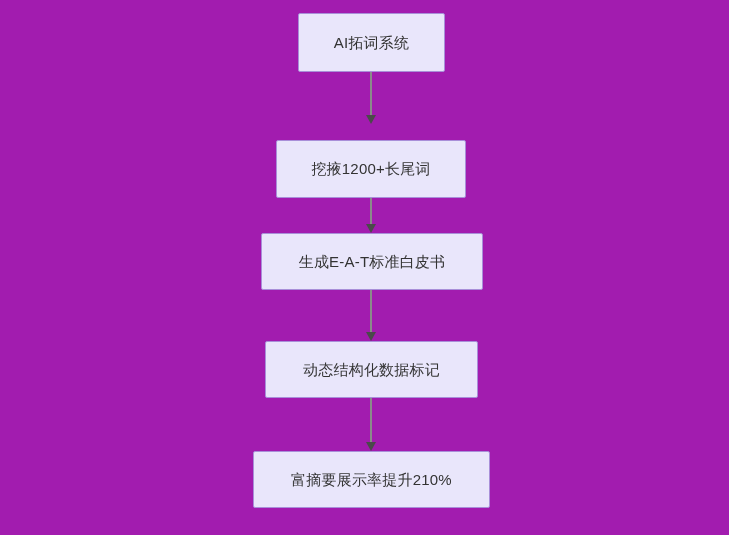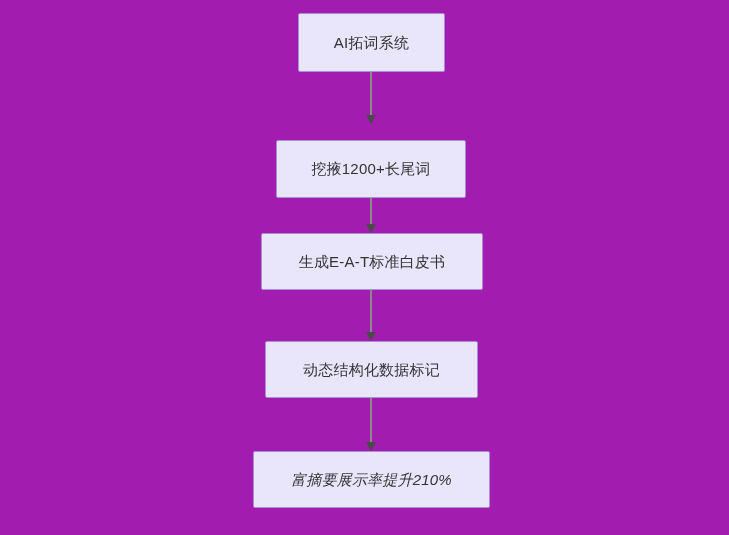--- a/index.html
+++ b/index.html
@@ -94,17 +94,17 @@
   </div>
 
   <div class="node" style="left:261px; top:233px; width:222px; height:57px;">
     <span class="node-label">生成E-A-T标准白皮书</span>
   </div>
 
   <div class="node" style="left:265px; top:341px; width:213px; height:57px;align-items:center;">
     <span class="node-label">动态结构化数据标记</span>
   </div>
 
-  <div class="node" style="left:253px; top:451px; width:237px; height:57px;font-style:italic;">
+  <div class="node" style="left:253px; top:451px; width:237px; height:57px;">
     <span class="node-label">富摘要展示率提升210%</span>
   </div>
 
 </div>
 
 </body></html>

